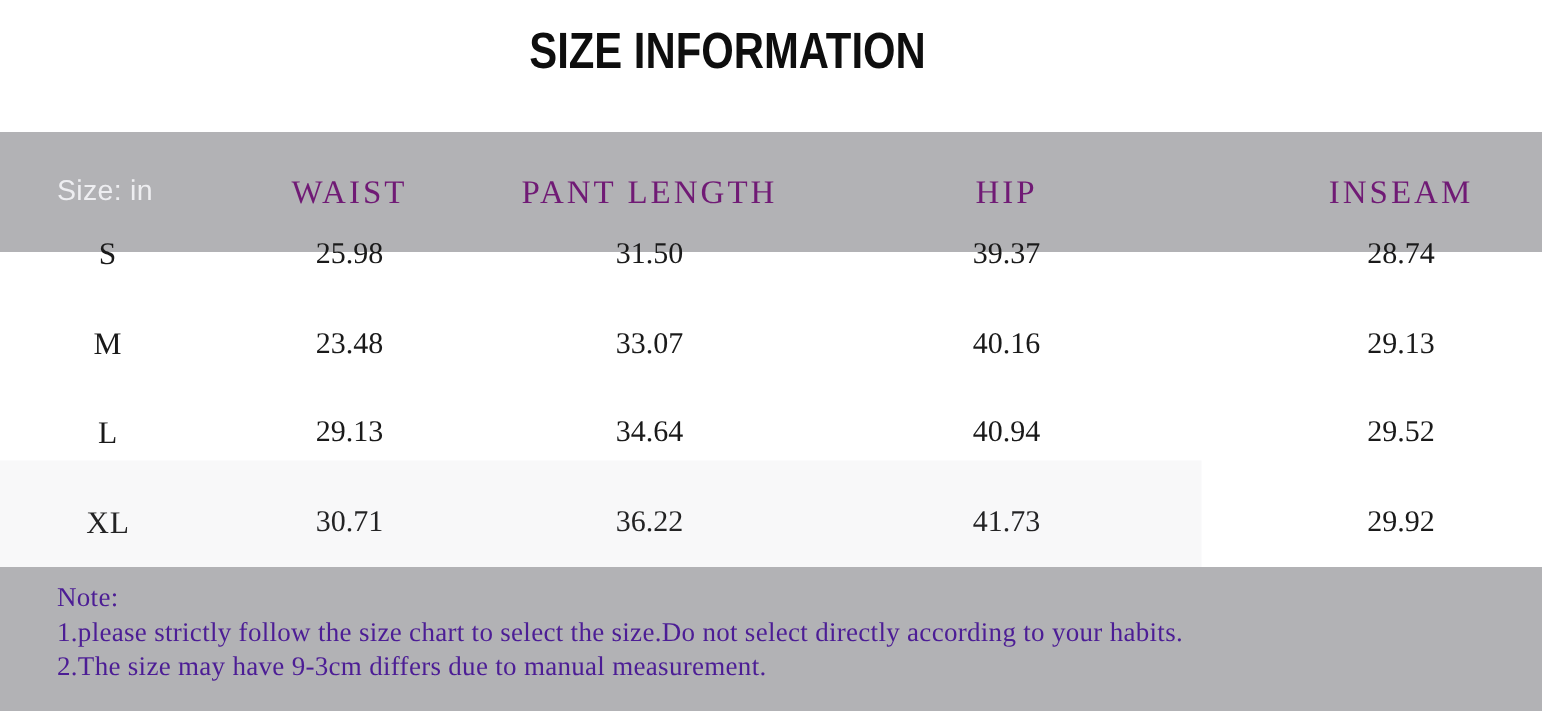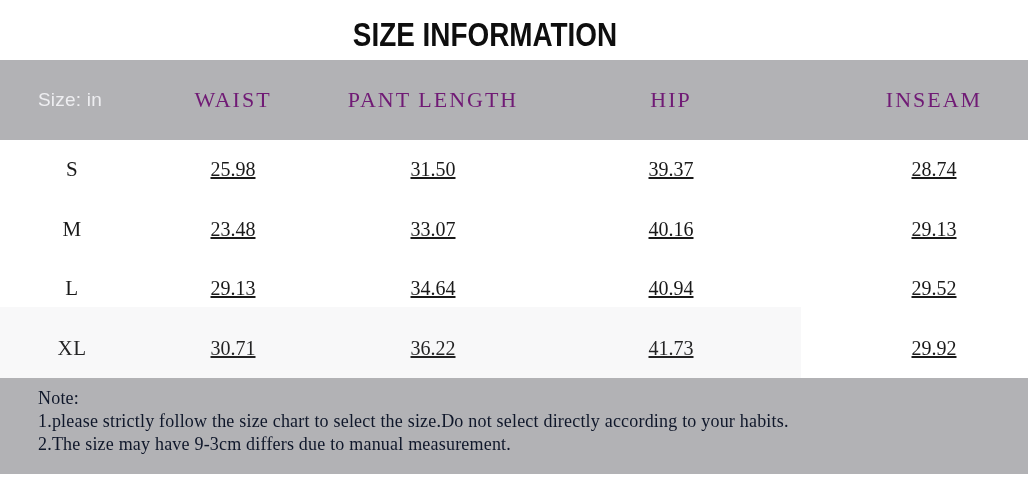--- a/index.html
+++ b/index.html
@@ -68,56 +68,55 @@
   .size-cell {
     text-align: center;
     font-size: 21px;
     color: #1a1a1a;
     letter-spacing: 0.5px;
   }
   .value-cell {
     text-align: center;
     font-size: 20px;
     color: #1a1a1a;
-    text-decoration: underline;
   }
   .value-cell.last { padding-left: 42px; }
   .faint-band {
     position: absolute;
     top: 307px;
     left: 0;
     width: 801px;
     height: 71px;
     background: rgba(162, 162, 175, 0.07);
   }
   .note-band {
     position: absolute;
     top: 378px;
     left: 0;
     width: 1028px;
     height: 105px;
     background: #b2b2b5;
     padding: 9px 20px 0 38px;
-    color: #0f172a;
+    color: #4c1d95;
     font-family: "Liberation Serif", serif;
     font-size: 18px;
     line-height: 23px;
     letter-spacing: 0.2px;
   }
   .note-heading { display: block; }
   .note-line { display: block; white-space: nowrap; }
 </style>
 </head>
 <body>
 
 <div class="canvas">
 
   <div class="page-title">SIZE INFORMATION</div>
 
-  <div class="header-band grid-cols" style="background: rgb(178, 178, 181);">
+  <div class="header-band grid-cols" style="background: rgb(178, 178, 181); margin-top: 28px;">
     <div class="unit-cell">Size: in</div>
     <div class="col-header">WAIST</div>
     <div class="col-header">PANT LENGTH</div>
     <div class="col-header">HIP</div>
     <div class="col-header last">INSEAM</div>
   </div>
 
   <div class="table-body">
 
     <div class="body-row grid-cols">

